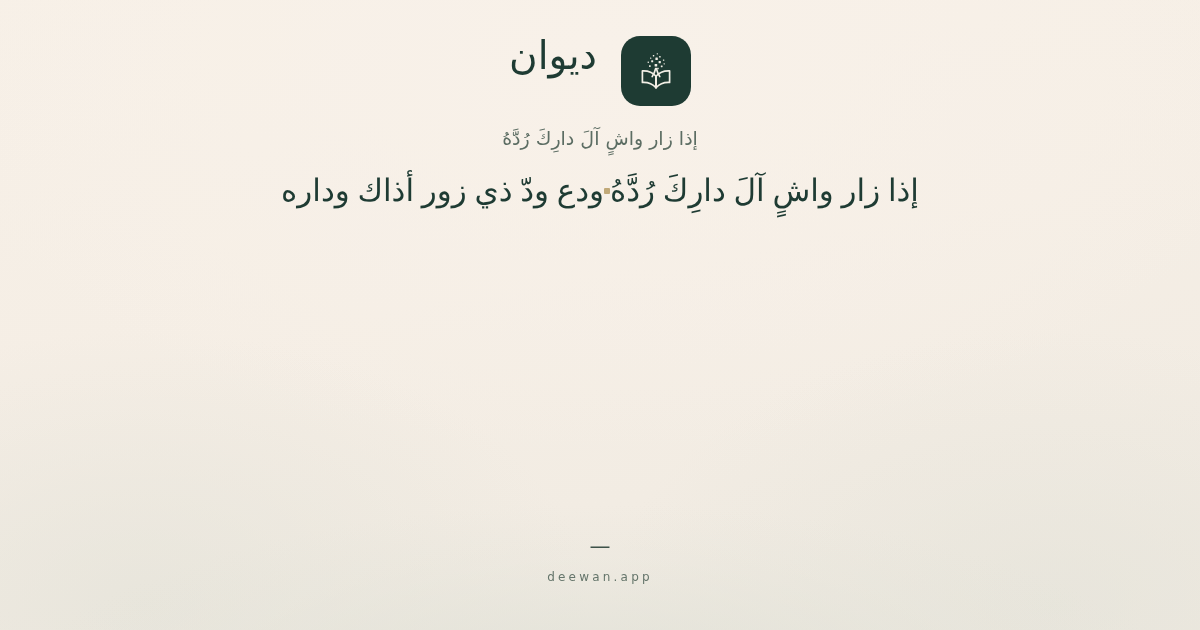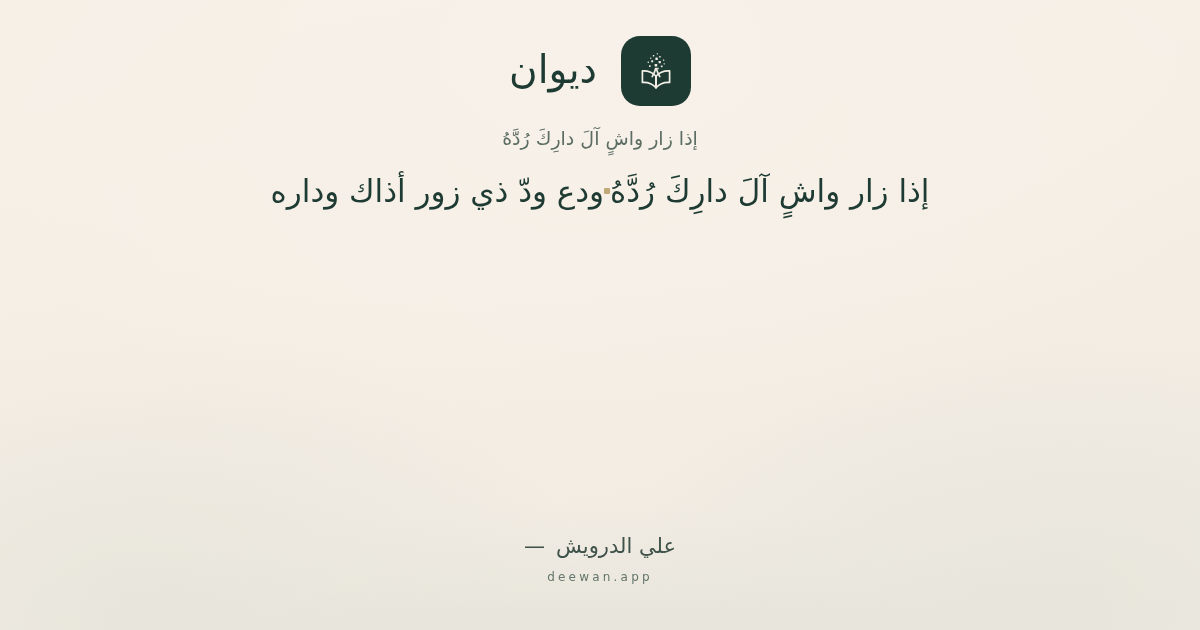--- a/index.html
+++ b/index.html
@@ -29,21 +29,21 @@
     display: flex;
     flex-direction: column;
     align-items: center;
   }
 
   
   .header {
     margin-top: 36px;
     display: flex;
     flex-direction: row;
-    align-items: center;
+    align-items: flex-start;
     gap: 24px;
   }
 
   .logo-badge {
     width: 70px;
     height: 70px;
     border-radius: 19px;
     background: #1E3B33;
     display: flex;
     align-items: center;
@@ -84,20 +84,21 @@
     gap: 0;
   }
 
   .hemistich {
     font-size: 31px;
     line-height: 1.55;
     color: #1E3B33;
     font-weight: 400;
     text-align: center;
     white-space: nowrap;
+    font-family: Liberation Serif, serif;
   }
 
   .hemistich-first { padding-left: 52px; }
   .hemistich-second { padding-right: 52px; }
 
   .verse-dot {
     width: 6px;
     height: 6px;
     background: #C1A978;
     border-radius: 1px;
@@ -185,19 +186,18 @@
   <div class="verse">
     <div class="hemistich hemistich-second">إذا زار واشٍ آلَ دارِكَ رُدَّهُ</div>
 
     <span class="verse-dot"></span>
 
     <div class="hemistich hemistich-first">ودع ودّ ذي زور أذاك وداره</div>
   </div>
 
   <div class="footer">
     <div class="attribution">
-      <span>علي الدرويش</span>
       <span class="attribution-dash">—</span>
     </div>
     <div class="site-url">deewan.app</div>
   </div>
 
 </div>
 
 </body></html>

